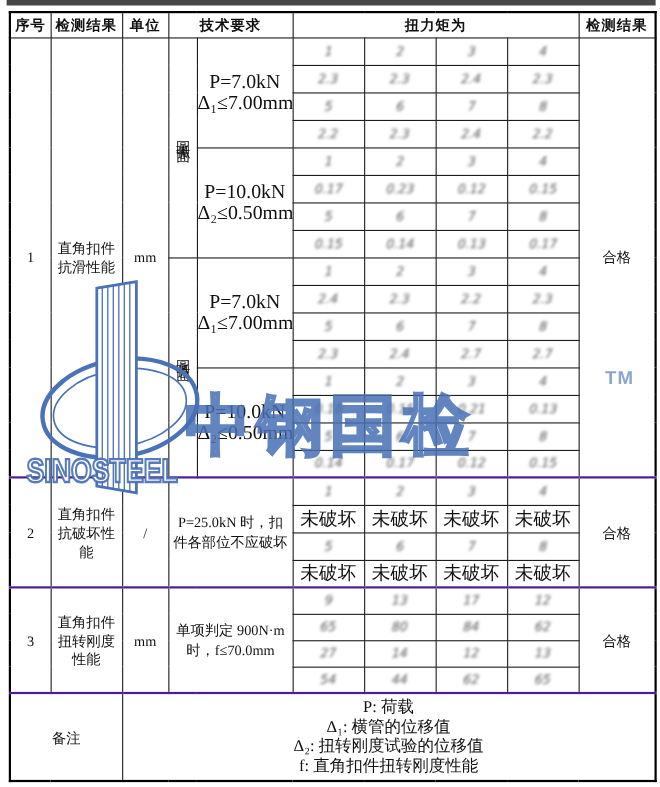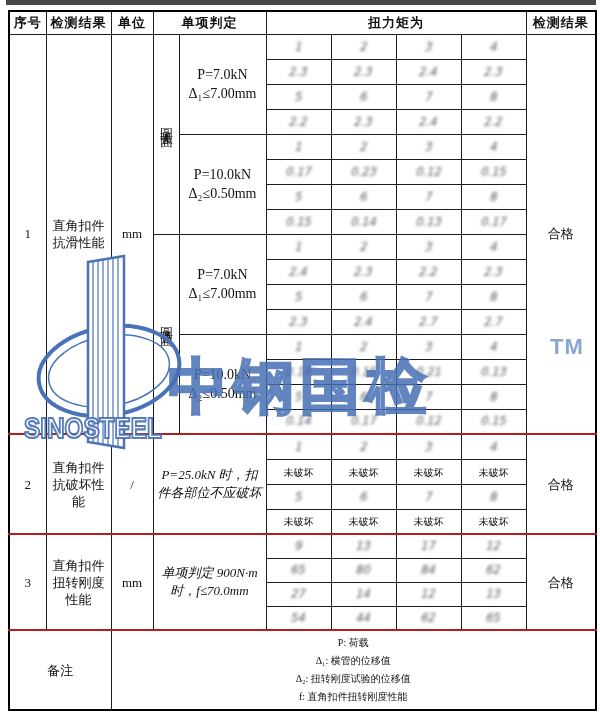--- a/index.html
+++ b/index.html
@@ -9,37 +9,37 @@
   table.report{position:absolute;left:8px;top:10px;width:587px;border-collapse:collapse;
        table-layout:fixed;border:2px solid #000;}
   col.c1{width:37px}col.c2{width:65px}col.c3{width:42px}col.c4{width:26px}col.c5{width:87px}
   col.c6,col.c7,col.c8,col.c9{width:65px}col.c10{width:70px}
   th,td{border:1px solid #1c1c1c;text-align:center;vertical-align:middle;padding:0;
        font-size:13px;line-height:17px;overflow:hidden;}
   th{font-weight:bold;letter-spacing:1px;margin-top:21px;}
   tr{height:25px;}
   tr.hdr{height:23px;}
   tr.h24{height:24px;}
-  tr.hv td{border-top:2px solid #b91c1c;}
+  tr.hv td{border-top:2px solid #4c1d95;}
   tr.rm{height:80px;}
   td.namec{padding:0 6px;}
   .vert{writing-mode:vertical-lr;text-orientation:upright;display:inline-block;
        letter-spacing:4px;font-size:13px;line-height:24px;}
-  .req span{display:block;font-size:14px;line-height:19px;}
-  .reqtxt{padding:16px 3px;line-height:18px;font-style:italic;}
+  .req span{display:block;font-size:18px;line-height:19px;}
+  .reqtxt{padding:16px 3px;line-height:18px;}
   .rv{display:inline-block;filter:blur(1.4px);color:#555;transform:skewX(-12deg);
        font-size:11.5px;font-family:"DejaVu Sans","Liberation Sans",sans-serif;}
-  .cv{font-size:10px;}
-  .remark-lines div{line-height:18px;font-size:10px;}
+  .cv{font-size:17px;}
+  .remark-lines div{line-height:18px;font-size:15px;}
   
   .overlay{position:absolute;pointer-events:none;}
   .wm{left:168px;top:340px;font-size:60px;line-height:95px;font-weight:bold;
       letter-spacing:6px;white-space:nowrap;color:transparent;
       -webkit-text-stroke:2.5px rgba(70,110,180,.85);z-index:30;}
-  .tm{left:550px;top:334px;font-size:22px;font-weight:bold;color:#8aa6cf;
+  .tm{left:550px;top:334px;font-size:17px;font-weight:bold;color:#8aa6cf;
       letter-spacing:1px;z-index:30;font-family:"Liberation Sans",sans-serif;}
   .logo-svg{left:20px;top:252px;z-index:20;}
   .sinosteel{left:24px;top:411px;font-size:27px;font-weight:900;letter-spacing:0px;
       font-family:"Liberation Sans","DejaVu Sans",sans-serif;color:#fff;
       -webkit-text-stroke:2px rgba(70,110,180,.9);transform:scale(.9,1.12);
       transform-origin:left top;z-index:25;white-space:nowrap;}
 </style>
 </head>
 <body>
 
@@ -57,21 +57,21 @@
       <col class="c8">
       <col class="c9">
       <col class="c10">
     </colgroup>
 
 <tbody>
       <tr class="hdr">
   <th>序号</th>
   <th>检测结果</th>
   <th>单位</th>
-  <th colspan="2">单项判定</th>
+  <th colspan="2">技术要求</th>
   <th colspan="4">扭力矩为</th>
   <th>检测结果</th>
 </tr>
 
 <tr>
   <td rowspan="16">1</td>
   <td rowspan="16" class="namec">直角扣件抗滑性能</td>
   <td rowspan="16">mm</td>
   <td rowspan="8"><span class="vert">圆弧面1</span></td>
   <td rowspan="4" class="req">

